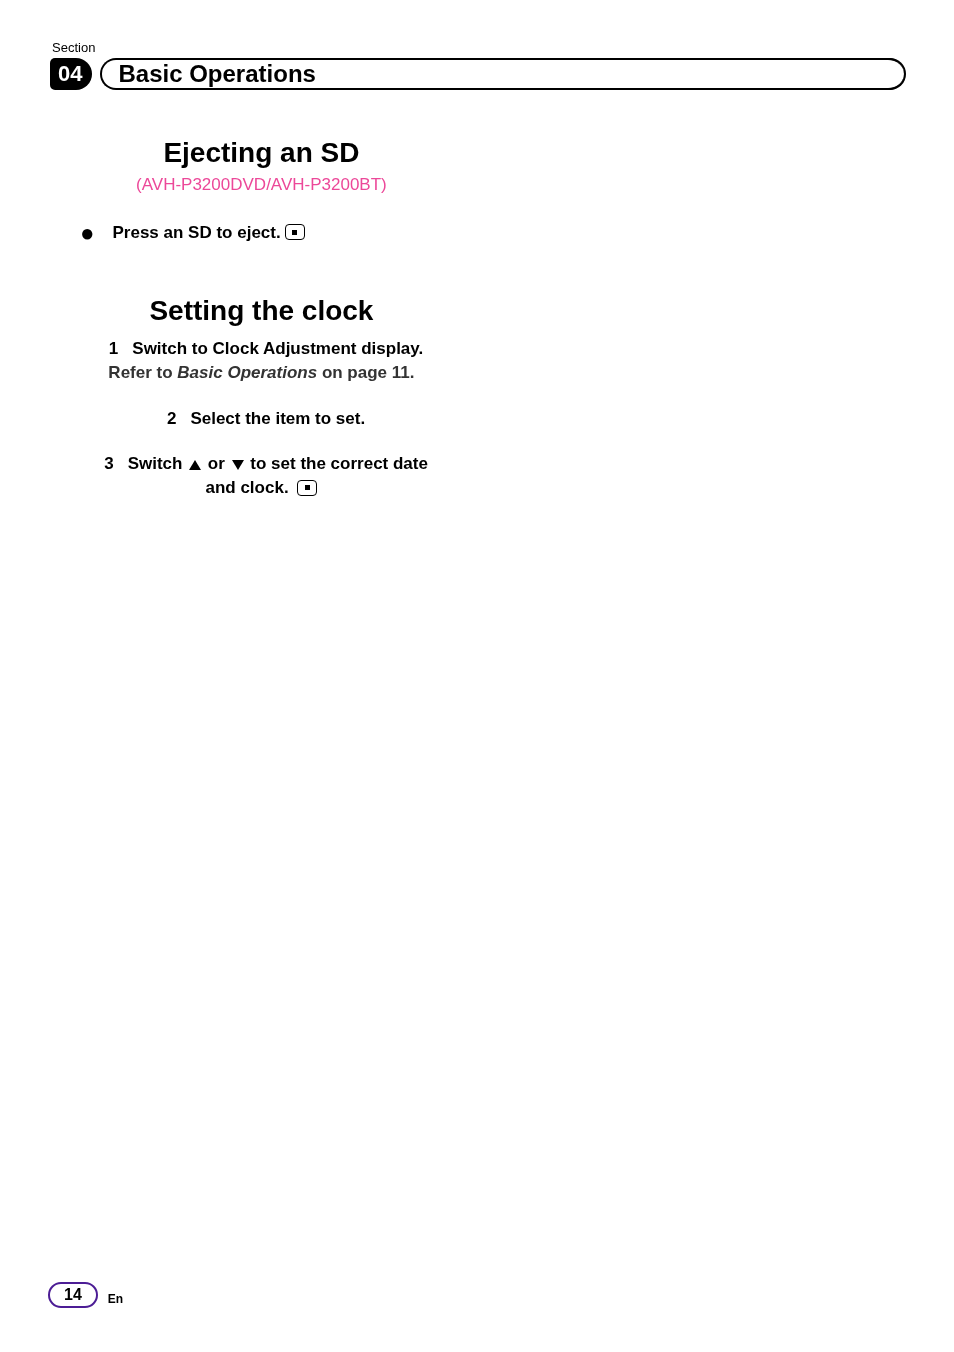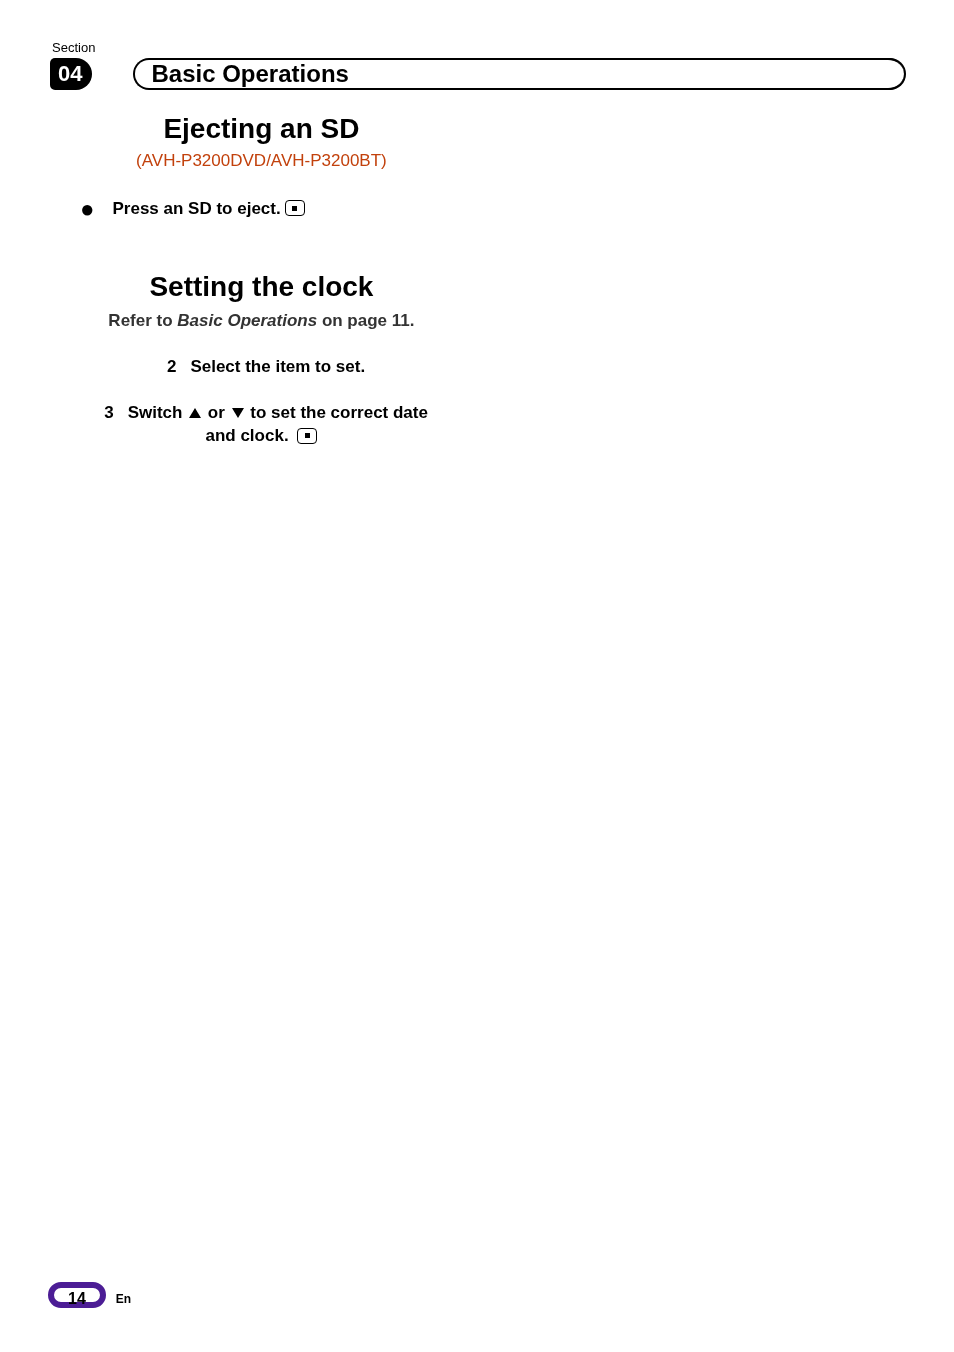--- a/index.html
+++ b/index.html
@@ -19,22 +19,21 @@
   .section-label {
     font-size: 13px;
     font-weight: 400;
     margin-left: 2px;
     margin-bottom: 2px;
   }
   .header-bar {
     display: flex;
     align-items: center;
     height: 34px;
-    margin-bottom: 22px;
-    gap: 33px;
+    margin-bottom: 46px;
   }
   .section-badge {
     background: #000;
     color: #fff;
     font-weight: 700;
     font-size: 22px;
     height: 32px;
     line-height: 32px;
     padding: 0 10px 0 8px;
     border-top-left-radius: 5px;
@@ -77,21 +76,21 @@
     width: 46%;
     padding-left: 30px;
   }
   .h1 {
     font-size: 28px;
     font-weight: 800;
     margin-bottom: 6px;
   }
   .subtext {
     font-size: 17px;
-    color: #c2410c;
+    color: #ec4899;
     margin-bottom: 26px;
   }
   .step-line {
     display: flex;
     align-items: center;
     flex-wrap: wrap;
     font-size: 17px;
     margin-bottom: 50px;
   }
   .bullet {
@@ -150,21 +149,21 @@
     margin: 0 2px;
   }
   .footer {
     position: absolute;
     bottom: 44px;
     left: 48px;
     display: flex;
     align-items: center;
   }
   .page-badge {
-    border: 6px solid #4c1d95;
+    border: 2px solid #4c1d95;
     border-radius: 14px;
     font-weight: 700;
     font-size: 16px;
     height: 26px;
     line-height: 22px;
     padding: 0 14px;
     margin-right: 10px;
   }
   .lang {
     font-size: 12px;
@@ -198,20 +197,24 @@
         <span class="end-icon">
             <span class="end-icon-inner"></span>
           </span>
       </div>
     </div>
 
     <div class="sec-block">
       <div class="h1">Setting the clock</div>
 
       <div class="steps">
+        <p style="margin-top:10px;">
+          <span class="step-num bold">1</span>
+          <span class="bold">Switch to Clock Adjustment display.</span>
+        </p>
         <p class="refer" style="margin-bottom:22px;">
           <span>Refer to </span><span class="italic">Basic Operations</span><span> on page 11.</span>
         </p>
 
         <p style="margin-bottom:22px;">
           <span class="step-num bold">2</span>
           <span class="bold">Select the item to set.</span>
         </p>
 
         <p>

